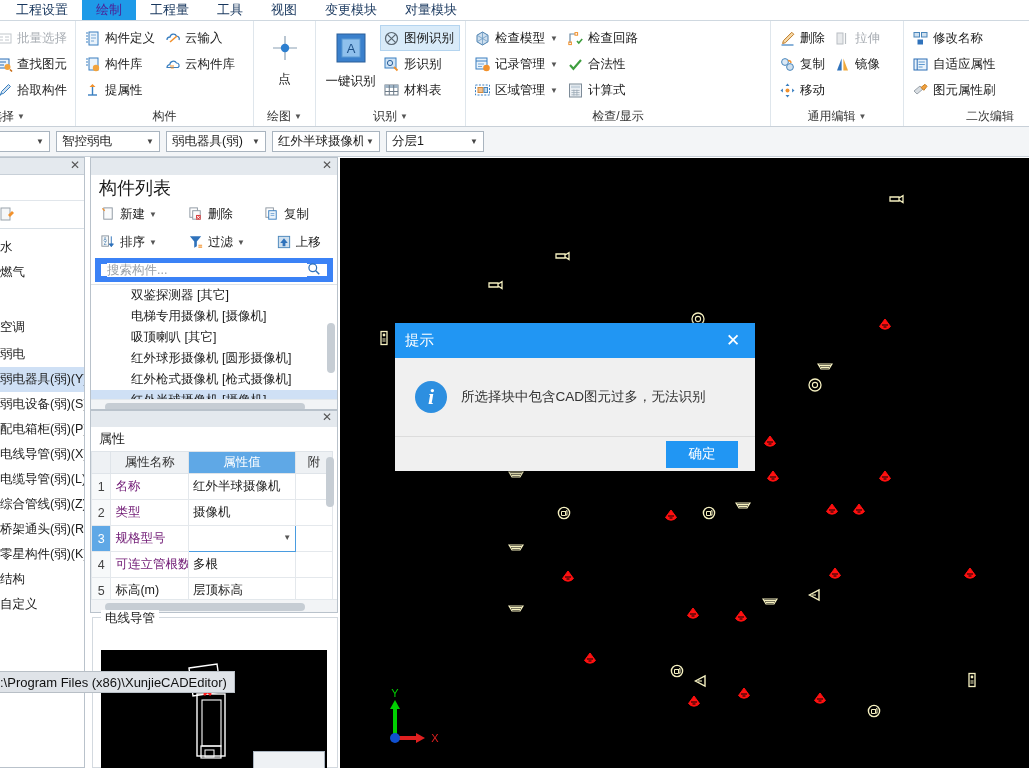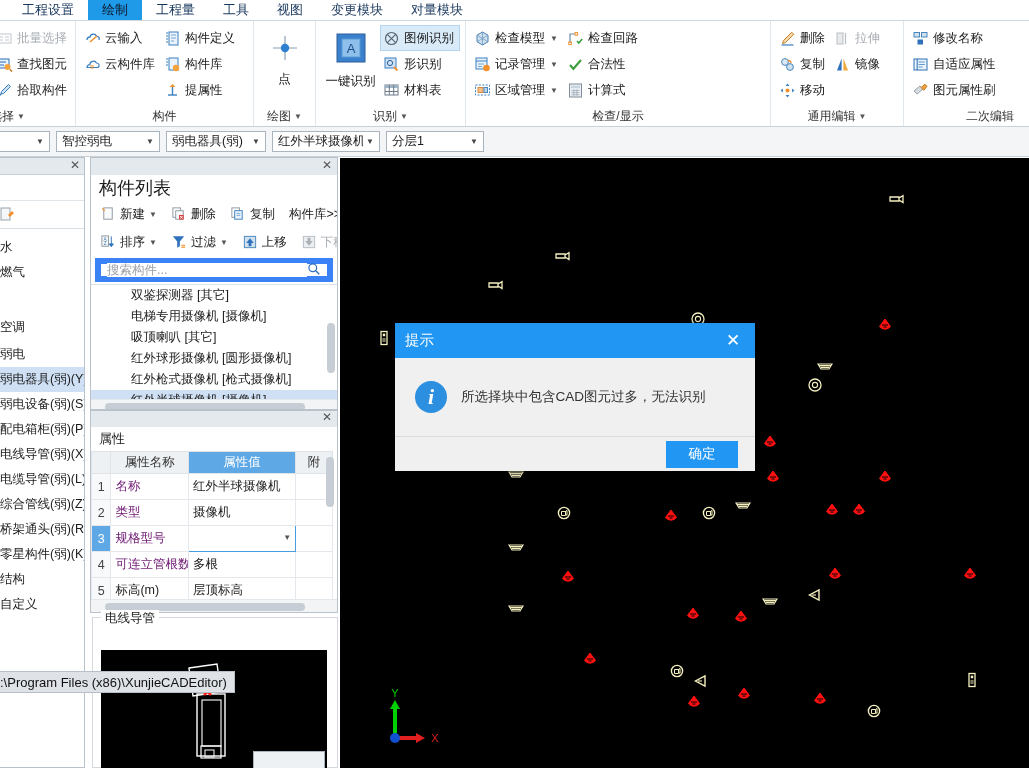--- a/index.html
+++ b/index.html
@@ -13,28 +13,28 @@
     color: #1a1a1a;
   }
   #app { position: relative; width: 1029px; height: 768px; }
 
   
   .tabbar {
     position: absolute; top: 0; left: 0; width: 1029px; height: 21px;
     background: #ffffff;
     border-bottom: 1px solid #cfd8e0;
     display: flex; align-items: stretch;
-    padding-left: 8px;
+    padding-left: 2px;
   }
   .tab {
     display: flex; align-items: center; justify-content: center;
     padding: 0 14px; font-size: 13px; color: #17365d;
     cursor: default; white-space: nowrap;
   }
-  .tab.active { background: #1e9ae8; color: #0f172a; }
+  .tab.active { background: #1e9ae8; color: #4c1d95; }
 
   
   .ribbon {
     position: absolute; top: 21px; left: 0; width: 1029px; height: 106px;
     background: #ffffff;
     border-bottom: 1px solid #c8d0d8;
     display: flex; align-items: stretch;
     overflow: hidden;
   }
   .rgroup {
@@ -116,21 +116,21 @@
   
   .cmplist {
     position: absolute; left: 90px; top: 157px; width: 248px; height: 253px;
     background: #ffffff; border: 1px solid #b9c2cb;
     overflow: hidden;
   }
   .cmplist .hdr { height: 17px; background: #e4e9ee; position: relative; }
   .cmplist .hdr .x { position: absolute; right: 5px; top: 0px; font-size: 12px; color: #555; }
   .cmpttl { height: 25px; display: flex; align-items:center; padding-left: 8px; font-size: 18px; }
   .cmpbar {
-    height: 28px; display: flex; align-items: center; gap: 8px; padding-left: 6px;
+    height: 28px; display: flex; align-items: center; gap: 25px; padding-left: 6px;
     font-size: 12.5px;
   }
   .cmpbar .ritem { height: 22px; padding: 0 2px; gap: 3px; }
   .searchbox {
     height: 24px; margin: 2px 4px 2px 4px; border: 6px solid #3b82f6;
     display: flex; align-items: center; padding: 0 6px;
     background: #fff;
   }
   .searchbox input {
     flex: 1; border: none; outline: none; font-size: 12.5px;
@@ -309,40 +309,20 @@
         <span>选择</span><span class="caret">▼</span>
       </div>
     </div>
 
     <div class="rgroup" style="width:178px;">
       <div class="gbody">
         <div class="gcol">
           <div class="ritem">
             <span class="ico">
                 <svg width="17" height="17" viewBox="0 0 17 17">
-                  <path d="M3 10a3 3 0 013-3 3.5 3.5 0 016.6-.8A2.6 2.6 0 0115 10" fill="none" stroke="#3a7fc0" stroke-width="1.3"></path>
-                  <path d="M6 12l7-6" stroke="#f2912c" stroke-width="1.6"></path>
-                </svg>
-              </span>
-            <span>云输入</span>
-          </div>
-          <div class="ritem">
-            <span class="ico">
-                <svg width="17" height="17" viewBox="0 0 17 17">
-                  <path d="M3 11.5a2.8 2.8 0 012.8-2.8A3.6 3.6 0 0112.5 7a2.5 2.5 0 011.6 4.5z" fill="none" stroke="#3a7fc0" stroke-width="1.2"></path>
-                  <path d="M6 10h4M6.8 12h3" stroke="#f2912c" stroke-width="1.2"></path>
-                </svg>
-              </span>
-            <span>云构件库</span>
-          </div>
-        </div>
-        <div class="gcol">
-          <div class="ritem">
-            <span class="ico">
-                <svg width="17" height="17" viewBox="0 0 17 17">
                   <rect x="5" y="2" width="9" height="13" fill="#eaf3fb" stroke="#3a7fc0"></rect>
                   <path d="M2 3h2M2 6h2M2 9h2M2 12h2" stroke="#3a7fc0"></path>
                   <path d="M7 5h5M7 8h5M7 11h3" stroke="#79a8d6"></path>
                 </svg>
               </span>
             <span>构件定义</span>
           </div>
           <div class="ritem">
             <span class="ico">
                 <svg width="17" height="17" viewBox="0 0 17 17">
@@ -355,20 +335,40 @@
           </div>
           <div class="ritem">
             <span class="ico">
                 <svg width="17" height="17" viewBox="0 0 17 17">
                   <path d="M8.5 2l3 3h-6z" fill="#f2912c"></path>
                   <path d="M8.5 5v8" stroke="#3a7fc0" stroke-width="1.4"></path>
                   <path d="M4 13h9" stroke="#3a7fc0" stroke-width="1.4"></path>
                 </svg>
               </span>
             <span>提属性</span>
+          </div>
+        </div>
+        <div class="gcol">
+          <div class="ritem">
+            <span class="ico">
+                <svg width="17" height="17" viewBox="0 0 17 17">
+                  <path d="M3 10a3 3 0 013-3 3.5 3.5 0 016.6-.8A2.6 2.6 0 0115 10" fill="none" stroke="#3a7fc0" stroke-width="1.3"></path>
+                  <path d="M6 12l7-6" stroke="#f2912c" stroke-width="1.6"></path>
+                </svg>
+              </span>
+            <span>云输入</span>
+          </div>
+          <div class="ritem">
+            <span class="ico">
+                <svg width="17" height="17" viewBox="0 0 17 17">
+                  <path d="M3 11.5a2.8 2.8 0 012.8-2.8A3.6 3.6 0 0112.5 7a2.5 2.5 0 011.6 4.5z" fill="none" stroke="#3a7fc0" stroke-width="1.2"></path>
+                  <path d="M6 10h4M6.8 12h3" stroke="#f2912c" stroke-width="1.2"></path>
+                </svg>
+              </span>
+            <span>云构件库</span>
           </div>
         </div>
       </div>
       <div class="gtitle">
         <span>构件</span>
       </div>
     </div>
 
     <div class="rgroup" style="width:62px;">
       <div class="gbody" style="justify-content:center;">

